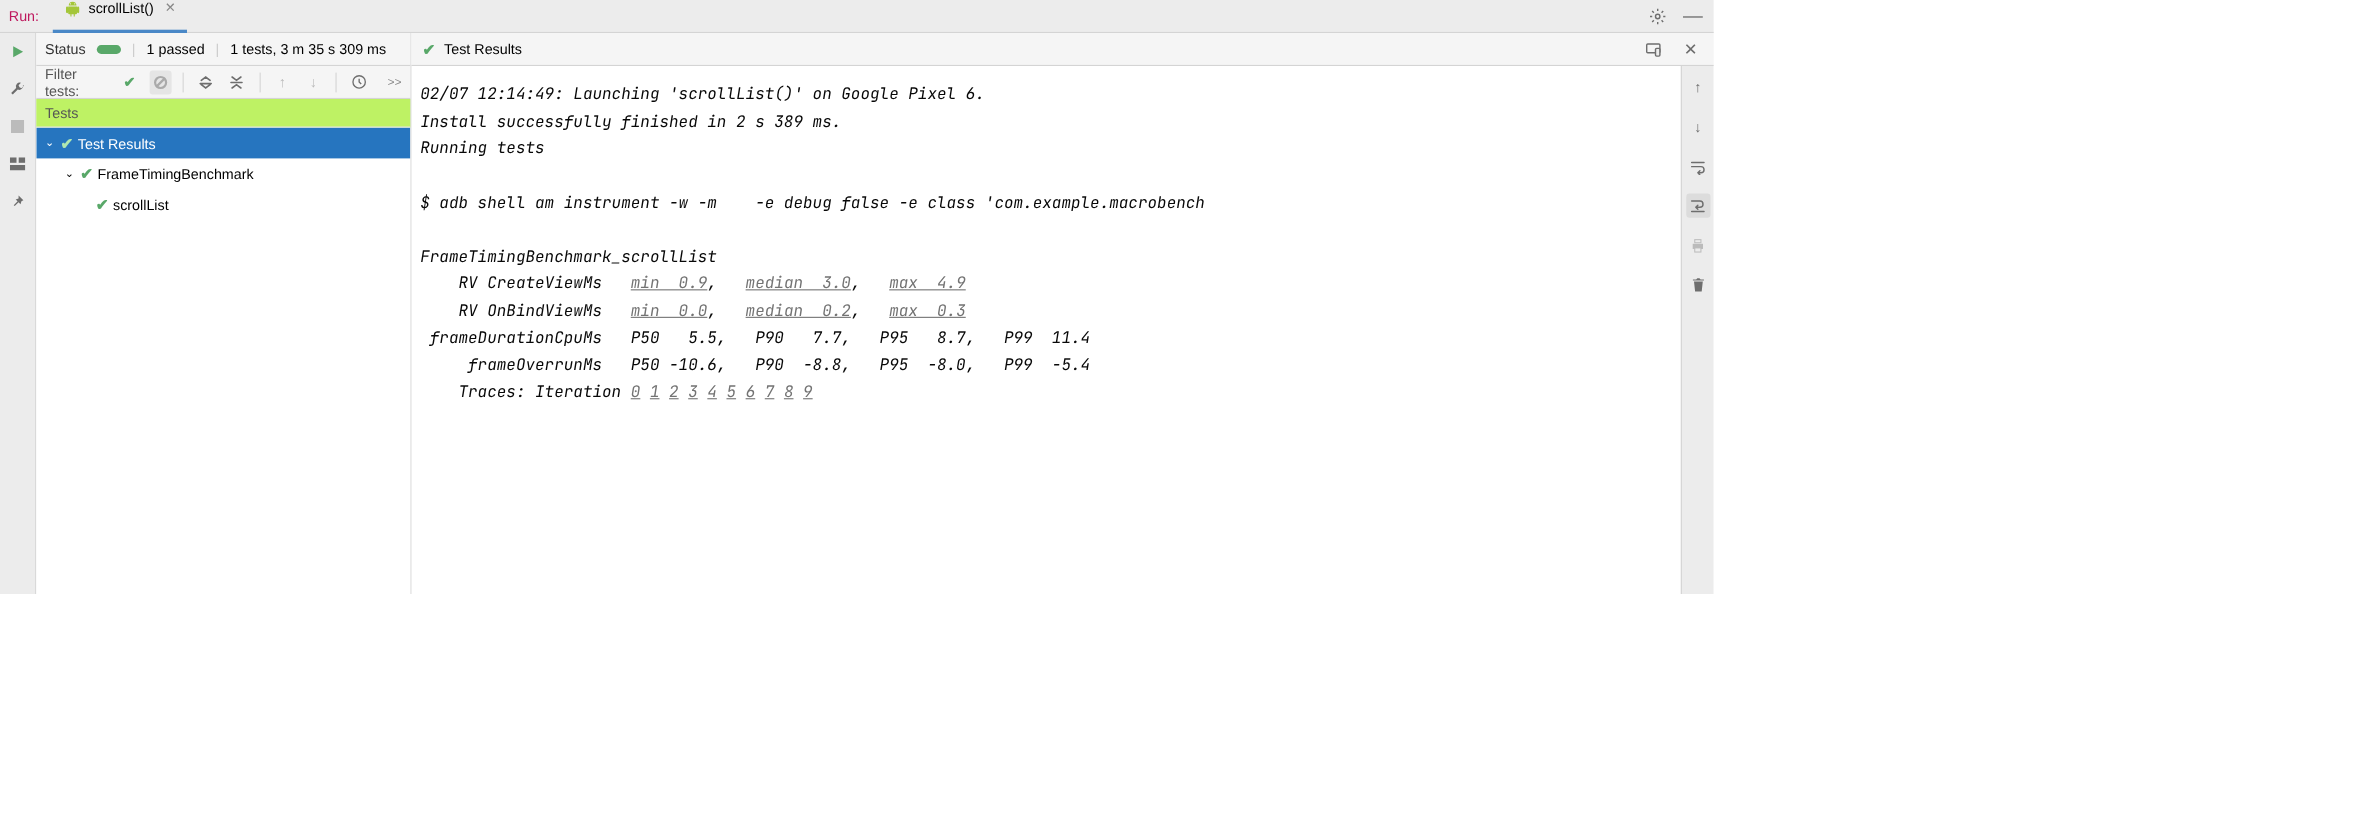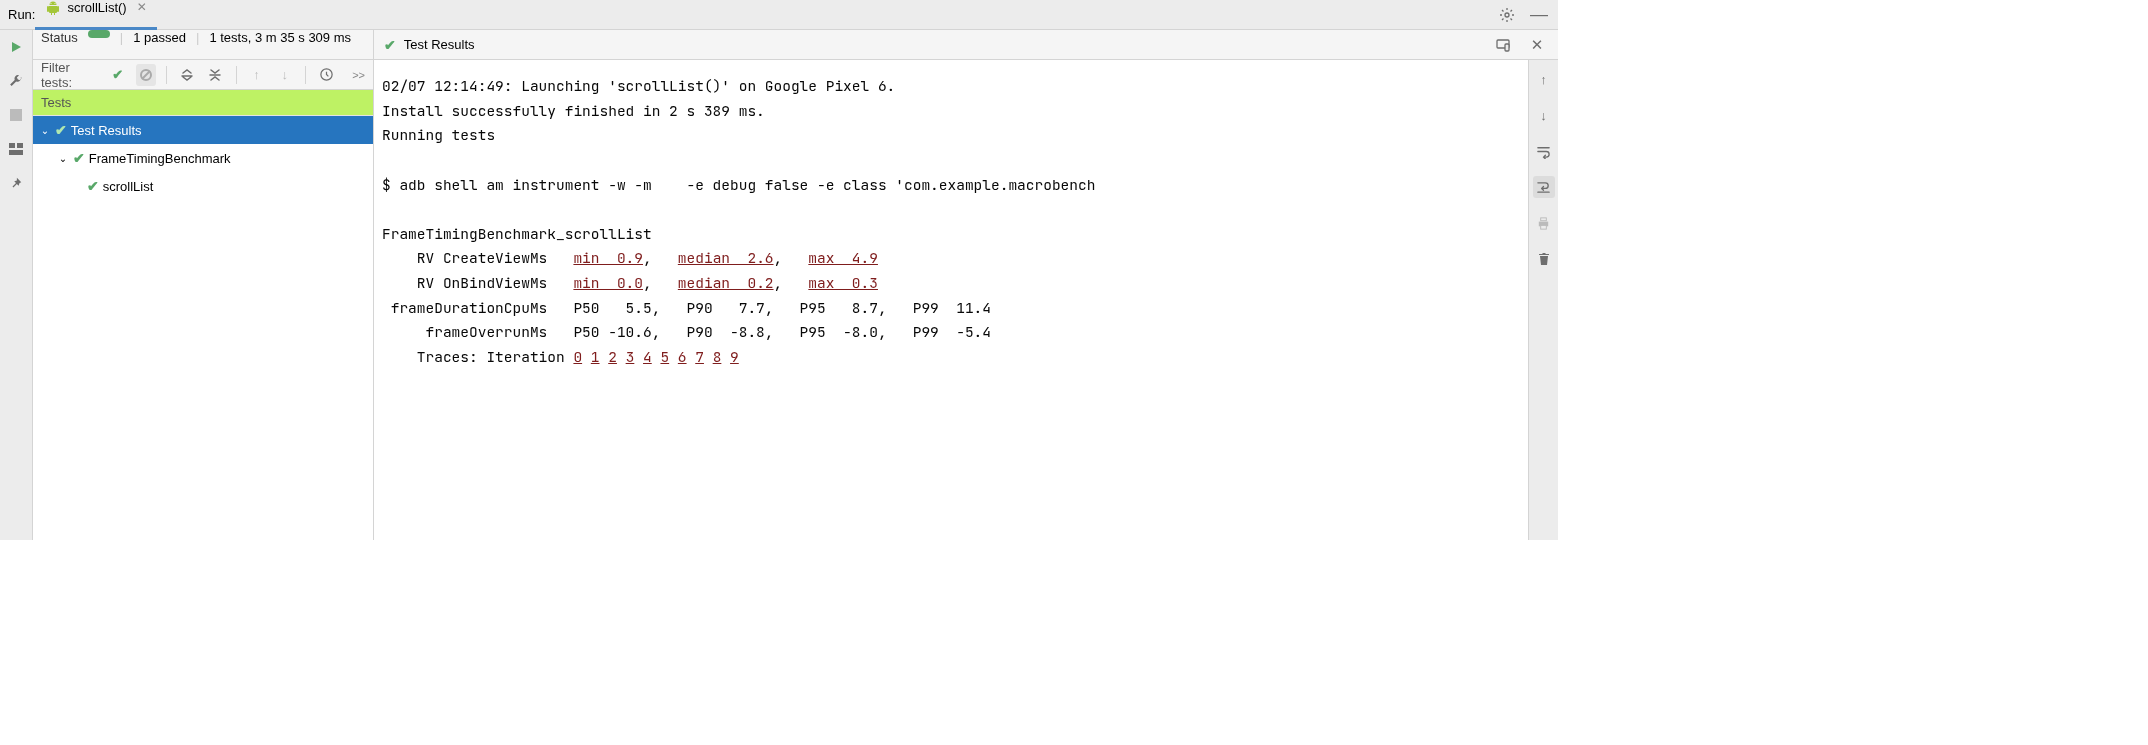--- a/index.html
+++ b/index.html
@@ -1,29 +1,29 @@
 <!DOCTYPE html>
 <html><head>
 <meta charset="utf-8">
 <style>
 * { box-sizing: border-box; margin: 0; padding: 0; }
 body { font-family: -apple-system, "Segoe UI", sans-serif; font-size: 13px; color: #000; background: #fff; width: 1558px; }
 
 .top-bar { height: 30px; background: #ececec; border-bottom: 1px solid #d4d4d4; display: flex; align-items: center; padding: 0 8px; }
-.top-bar .run-label { color: #000000; margin-right: 0; }
+.top-bar .run-label { color: #be185d; margin-right: 13px; }
 .tab { display: flex; align-items: flex-start; height: 30px; padding: 0 10px; gap: 6px; position: relative; }
 .tab.active { border-bottom: 3px solid #4a88c7; }
 .tab .close-x { color: #888; margin-left: 4px; font-size: 12px; }
 .top-right-icons { margin-left: auto; display: flex; gap: 10px; align-items: center; color: #6e6e6e; }
 
 .main { display: flex; height: 510px; }
 .left-gutter { width: 33px; background: #ececec; border-right: 1px solid #d4d4d4; display: flex; flex-direction: column; align-items: center; padding-top: 6px; gap: 12px; color: #6e6e6e; }
 
 .center-col { display: flex; flex-direction: column; width: 341px; border-right: 1px solid #d4d4d4; }
-.status-row { height: 30px; background: #f5f5f5; border-bottom: 1px solid #d4d4d4; display: flex; align-items: flex-start; padding: 0 8px; gap: 10px; }
+.status-row { height: 30px; background: #f5f5f5; border-bottom: 1px solid #d4d4d4; display: flex; align-items: center; padding: 0 8px; gap: 10px; }
 .status-text { color: #333; }
 .status-pill { width: 22px; height: 8px; background: #59a869; border-radius: 4px; display: inline-block; }
 .sep { color: #ccc; }
 .filter-row { height: 30px; background: #f5f5f5; border-bottom: 1px solid #d4d4d4; display: flex; align-items: center; padding: 0 8px; gap: 8px; color: #555; }
 .icon-btn { width: 22px; height: 22px; display: flex; align-items: center; justify-content: center; color: #6e6e6e; cursor: pointer; border-radius: 3px; }
 .icon-btn.disabled { color: #bbb; background: #e5e5e5; border-radius: 3px; }
 .vsep { width: 1px; height: 18px; background: #d4d4d4; margin: 0 2px; }
 
 .tests-header { height: 26px; background: #bef264; border-bottom: 1px solid #e4e4e4; display: flex; align-items: center; padding: 0 8px; color: #555; }
 .tree { flex: 1; background: #fff; overflow: auto; }
@@ -32,22 +32,22 @@
 .tree-row.selected .check { color: #b0e8b0; }
 .chev { font-size: 10px; width: 12px; text-align: center; }
 .check { color: #59a869; font-weight: bold; font-size: 14px; }
 .indent-1 { padding-left: 24px; }
 .indent-2 { padding-left: 54px; }
 
 .right-col { flex: 1; display: flex; flex-direction: column; }
 .results-header { height: 30px; background: #f5f5f5; border-bottom: 1px solid #d4d4d4; display: flex; align-items: center; padding: 0 10px; gap: 8px; }
 .results-header .right-icons { margin-left: auto; display: flex; gap: 12px; color: #6e6e6e; align-items: center;}
 .console-wrap { flex: 1; display: flex; overflow: hidden; }
-.console { flex: 1; padding: 14px 8px; font-family: "JetBrains Mono", Menlo, Consolas, monospace; font-size: 14.5px; line-height: 1.7; white-space: pre; overflow: hidden; color: #080808; }
-.console a { color: #7f1d1d; text-decoration: underline; }
+.console { flex: 1; padding: 14px 8px; font-family: "JetBrains Mono", Menlo, Consolas, monospace; font-size: 14.5px; line-height: 1.7; white-space: pre; overflow: hidden; color: #080808; font-style: italic; }
+.console a { color: #737373; text-decoration: underline; }
 .right-gutter { width: 30px; background: #ececec; border-left: 1px solid #d4d4d4; display: flex; flex-direction: column; align-items: center; padding-top: 8px; gap: 14px; color: #6e6e6e; }
 .right-gutter .selected-icon { background: #dcdcdc; border-radius: 3px; padding: 2px; }
 
 .android-icon { font-size: 14px; }
 .green-tri { color: #59a869; font-size: 14px; }
 .chevron-twice { color: #888; font-size: 11px;}
 </style>
 </head>
 <body>
 
@@ -182,21 +182,21 @@
       </div>
     </div>
     <div class="console-wrap">
       <div class="console" id="console-out">02/07 12:14:49: Launching 'scrollList()' on Google Pixel 6.
 Install successfully finished in 2 s 389 ms.
 Running tests
 
 $ adb shell am instrument -w -m    -e debug false -e class 'com.example.macrobench
 
 FrameTimingBenchmark_scrollList
-    RV CreateViewMs   <a href="#">min  0.9</a>,   <a href="#">median  2.6</a>,   <a href="#">max  4.9</a>
+    RV CreateViewMs   <a href="#">min  0.9</a>,   <a href="#">median  3.0</a>,   <a href="#">max  4.9</a>
     RV OnBindViewMs   <a href="#">min  0.0</a>,   <a href="#">median  0.2</a>,   <a href="#">max  0.3</a>
  frameDurationCpuMs   P50   5.5,   P90   7.7,   P95   8.7,   P99  11.4
      frameOverrunMs   P50 -10.6,   P90  -8.8,   P95  -8.0,   P99  -5.4
     Traces: Iteration <a href="#">0</a> <a href="#">1</a> <a href="#">2</a> <a href="#">3</a> <a href="#">4</a> <a href="#">5</a> <a href="#">6</a> <a href="#">7</a> <a href="#">8</a> <a href="#">9</a></div>
       <div class="right-gutter">
         <span class="icon-btn">↑</span>
         <span class="icon-btn">↓</span>
         <span class="icon-btn">
           <svg width="15" height="15" viewBox="0 0 16 16" fill="none" stroke="#6e6e6e" stroke-width="1.4">
               <path d="M2 4h12M2 8h9a3 3 0 0 1 0 6H8m0 0l2-2m-2 2l2 2" stroke-linecap="round"></path>

